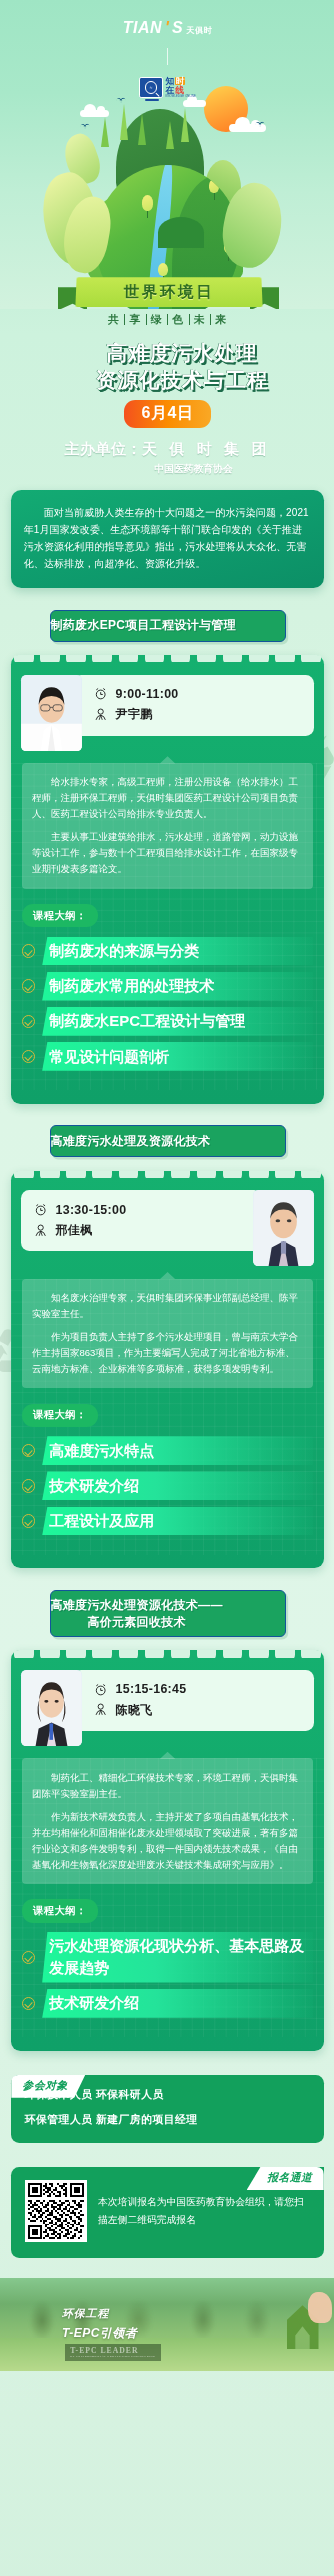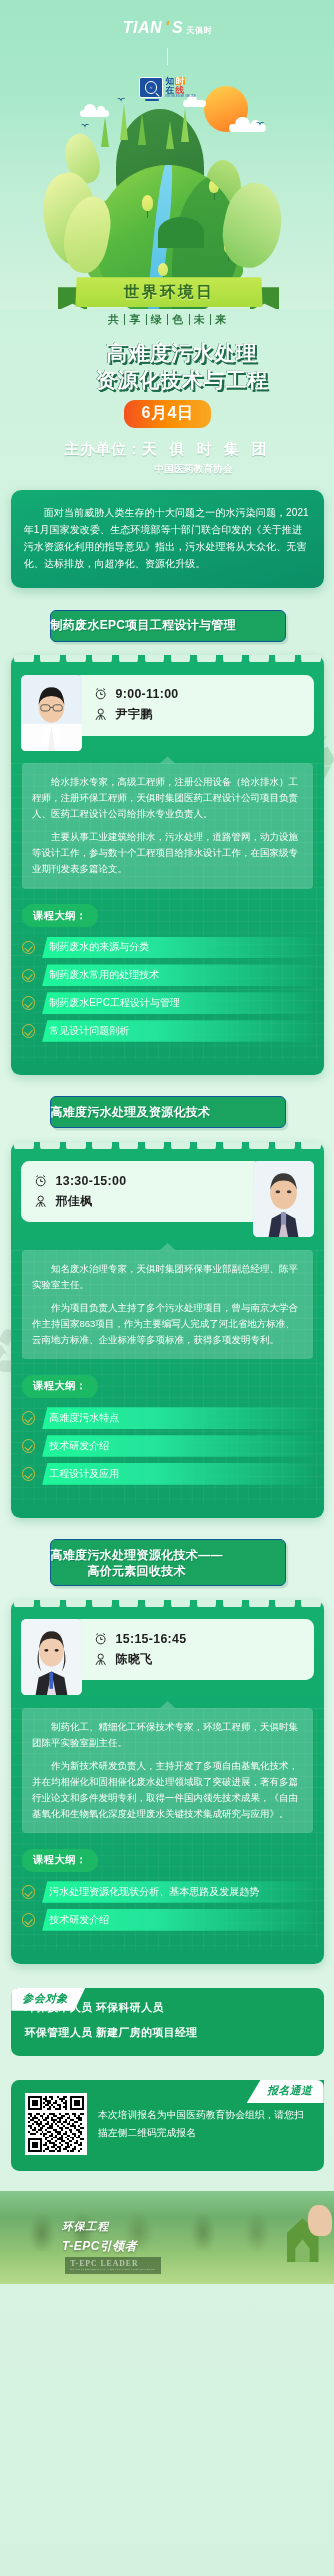--- a/index.html
+++ b/index.html
@@ -146,21 +146,21 @@
   .bio p{color:#fff;font-size:9.5px;line-height:1.68;text-indent:2em;}
   .bio p+p{margin-top:7.2px;}
 
   .outline-tag{margin:15.5px 0 0 10.3px;display:inline-block;background:#1cb863;color:#fff;font-size:10.3px;font-weight:bold;
     padding:4.6px 11.3px;border-radius:11.3px;letter-spacing:0.5px;}
   .olist{margin:9.3px 10.3px 0;}
   .oitem{display:flex;align-items:center;gap:7.2px;margin-bottom:6.2px;}
   .chk{width:13.4px;height:13.4px;border:1px solid #d4b93a;border-radius:50%;flex:none;position:relative;}
   .chk:after{content:"";position:absolute;left:3.6px;top:2.6px;width:3.6px;height:6.2px;border:solid #d4b93a;border-width:0 1.3px 1.3px 0;transform:rotate(42deg);}
   .obar{flex:1;background:linear-gradient(90deg,#1ef79a 0%,#24e39a 42%,rgba(30,220,150,.05) 100%);
-    padding:3.6px 7.2px;color:#fff;font-size:10px;font-weight:normal;line-height:1.45;
+    padding:3.6px 7.2px;color:#fff;font-size:15px;font-weight:bold;line-height:1.45;
     clip-path:polygon(5.2px 0,100% 0,100% 100%,0 100%);}
 
   .card-body{background:linear-gradient(180deg,#0e9c74 0%,#0b8d78 40%,#0a8a7c 100%);margin-top:-1px;
     border-radius:0 0 9.3px 9.3px;padding-bottom:13.4px;
     background-image:linear-gradient(rgba(255,255,255,.05) 0.5px,transparent 0.5px),linear-gradient(90deg,rgba(255,255,255,.05) 0.5px,transparent 0.5px);
     background-size:11.3px 11.3px;}
 
   
   .blockwrap{margin:24px 11.3px 0;position:relative;}
   .btag{position:absolute;top:0;left:0;background:#fff;color:#12a05c;font-size:10.8px;font-weight:bold;font-style:italic;

